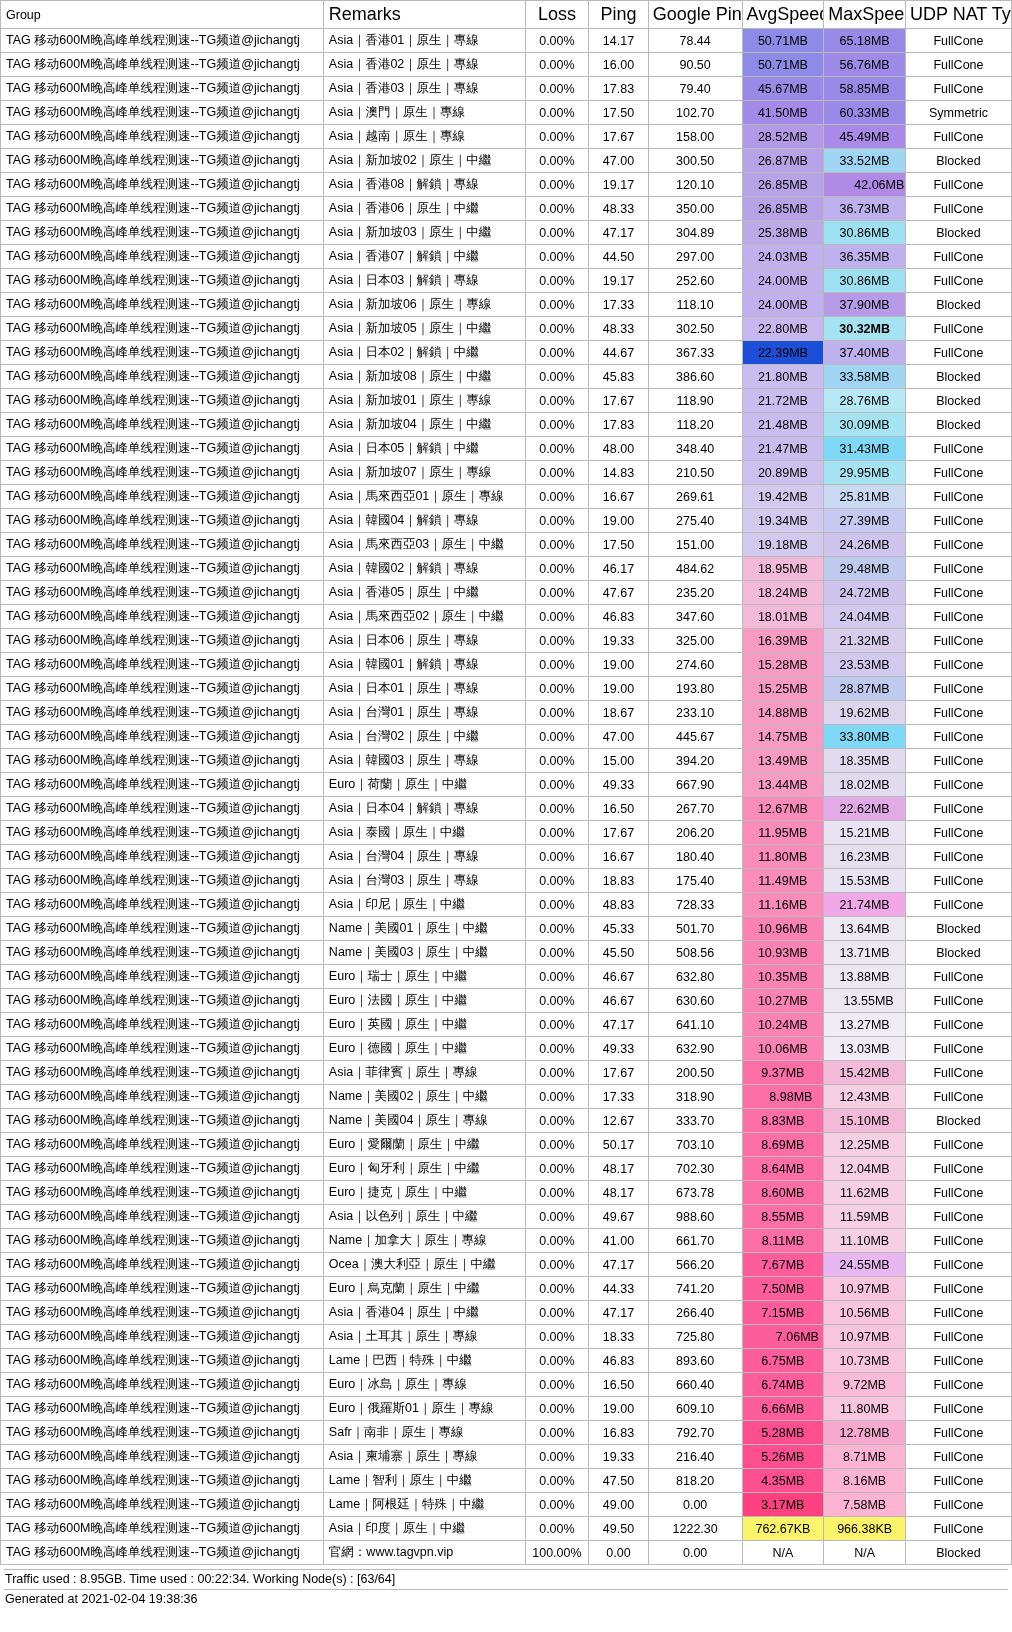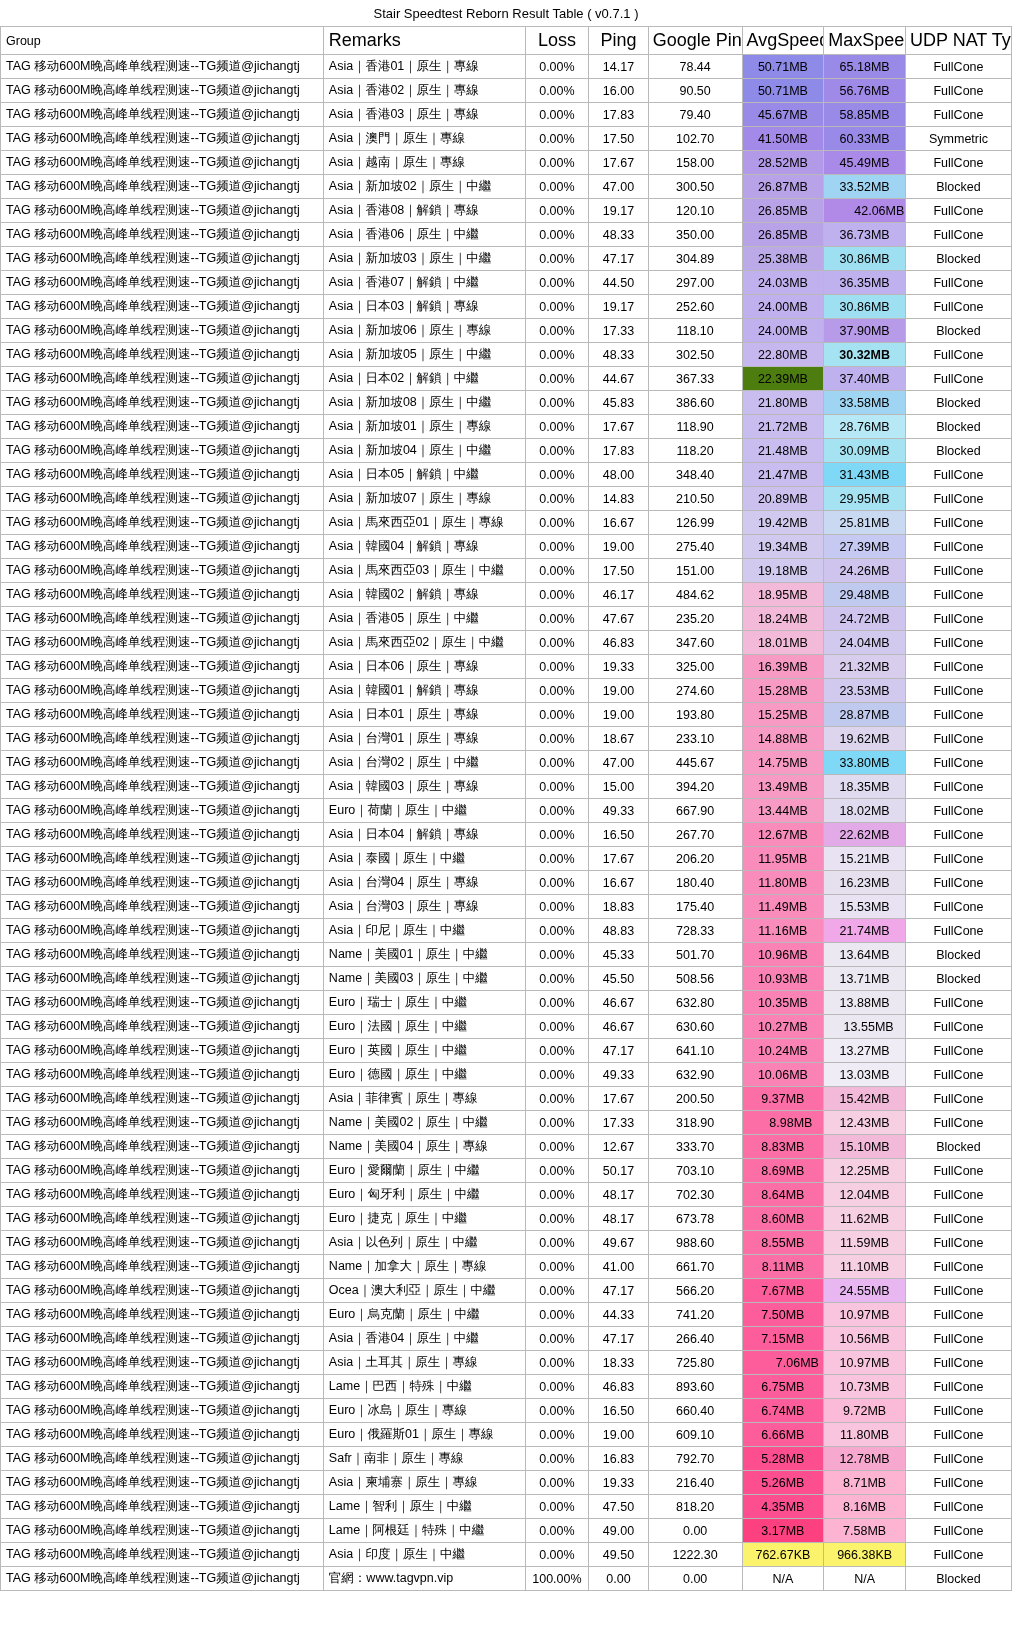--- a/index.html
+++ b/index.html
@@ -53,21 +53,20 @@
     padding:4px 4px 2px 4px;
   }
   .footer div{padding:2px 0 3px 1px;}
   .sep{border-top:1px solid #b9b9b9;}
 </style>
 </head>
 <body>
 
 <div class="page">
 
-  <div class="title">Stair Speedtest Reborn Result Table ( v0.7.1 )</div>
 
   <table>
     <thead>
       <tr>
         <th class="c-group">Group</th>
         <th class="c-remarks">Remarks</th>
         <th class="c-loss">Loss</th>
         <th class="c-ping">Ping</th>
         <th class="c-gping">Google Ping</th>
         <th class="c-avg">AvgSpeed</th>
@@ -205,21 +204,21 @@
           <td class="c-avg" style="background: rgb(198, 183, 238);">22.80MB</td>
           <td class="c-max" style="background: rgb(166, 227, 242); font-weight: bold;">30.32MB</td>
           <td class="c-nat">FullCone</td>
         </tr>
         <tr>
           <td class="c-group">TAG 移动600M晚高峰单线程测速--TG频道@jichangtj</td>
           <td class="c-remarks">Asia｜日本02｜解鎖｜中繼</td>
           <td class="c-loss">0.00%</td>
           <td class="c-ping">44.67</td>
           <td class="c-gping">367.33</td>
-          <td class="c-avg" style="background: #4d7c0f;">22.39MB</td>
+          <td class="c-avg" style="background: #1d4ed8;">22.39MB</td>
           <td class="c-max" style="background: rgb(191, 176, 238);">37.40MB</td>
           <td class="c-nat">FullCone</td>
         </tr>
         <tr>
           <td class="c-group">TAG 移动600M晚高峰单线程测速--TG频道@jichangtj</td>
           <td class="c-remarks">Asia｜新加坡08｜原生｜中繼</td>
           <td class="c-loss">0.00%</td>
           <td class="c-ping">45.83</td>
           <td class="c-gping">386.60</td>
           <td class="c-avg" style="background: rgb(201, 188, 238);">21.80MB</td>
@@ -264,21 +263,21 @@
           <td class="c-gping">210.50</td>
           <td class="c-avg" style="background: rgb(204, 192, 238);">20.89MB</td>
           <td class="c-max" style="background: rgb(166, 227, 242);">29.95MB</td>
           <td class="c-nat">FullCone</td>
         </tr>
         <tr>
           <td class="c-group">TAG 移动600M晚高峰单线程测速--TG频道@jichangtj</td>
           <td class="c-remarks">Asia｜馬來西亞01｜原生｜專線</td>
           <td class="c-loss">0.00%</td>
           <td class="c-ping">16.67</td>
-          <td class="c-gping">126.99</td>
+          <td class="c-gping">269.61</td>
           <td class="c-avg" style="background: rgb(210, 201, 238);">19.42MB</td>
           <td class="c-max" style="background: rgb(201, 217, 242);">25.81MB</td>
           <td class="c-nat">FullCone</td>
         </tr>
         <tr>
           <td class="c-group">TAG 移动600M晚高峰单线程测速--TG频道@jichangtj</td>
           <td class="c-remarks">Asia｜韓國04｜解鎖｜專線</td>
           <td class="c-loss">0.00%</td>
           <td class="c-ping">19.00</td>
           <td class="c-gping">275.40</td>
@@ -712,14 +711,18 @@
           <td class="c-loss">100.00%</td>
           <td class="c-ping">0.00</td>
           <td class="c-gping">0.00</td>
           <td class="c-avg" style="background: rgb(255, 255, 255);">N/A</td>
           <td class="c-max" style="background: rgb(255, 255, 255);">N/A</td>
           <td class="c-nat">Blocked</td>
         </tr>
       </tbody>
   </table>
 
+  <div class="footer">
+    <div class="sep">Traffic used : 8.95GB. Time used : 00:22:34. Working Node(s) : [63/64]</div>
+    <div class="sep">Generated at 2021-02-04 19:38:36</div>
+  </div>
 
 </div>
 
 </body></html>

